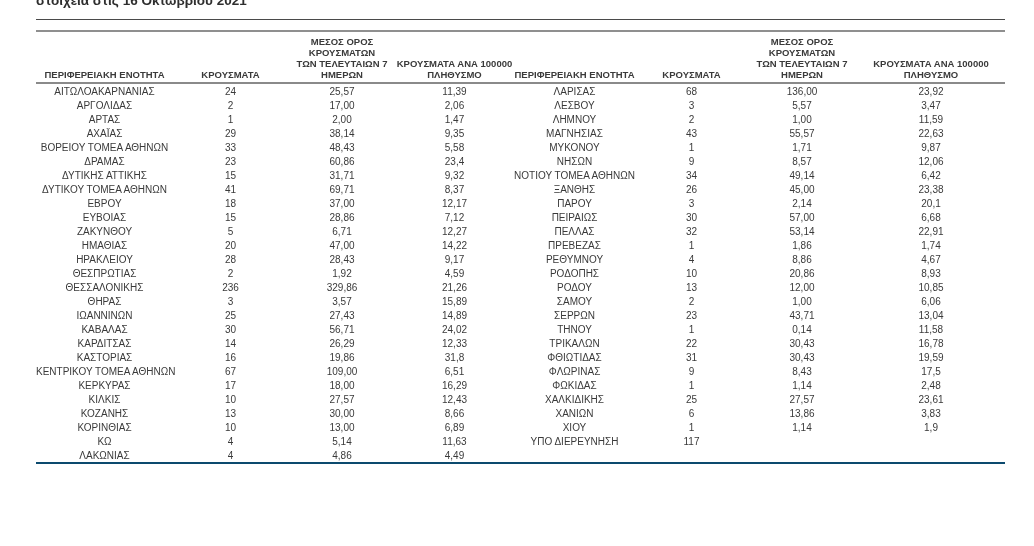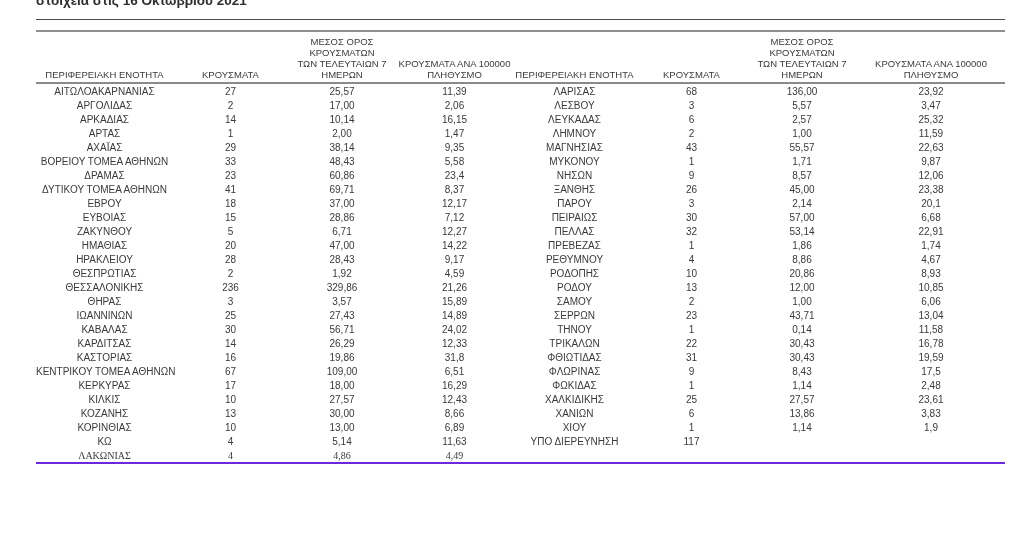--- a/index.html
+++ b/index.html
@@ -40,38 +40,38 @@
   table.data col.c3{width:108px;}
   table.data col.c4{width:117px;}
   table.data col.c5{width:123px;}
   table.data col.c6{width:111px;}
   table.data col.c7{width:110px;}
   table.data col.c8{width:148px;}
   table.data thead tr{height:45px;}
   table.data th{
     vertical-align:bottom;
     text-align:center;
-    font-weight:400;
+    font-weight:700;
     font-size:9.5px;line-height:11px;
     color:#3a3a3a;
     white-space:pre-line;
     padding:0 0 2px 0;
     border-bottom:2px solid #8a8a8a;
   }
   table.data tbody td{
     height:14px;
     text-align:center;
     vertical-align:middle;
     font-size:10px;line-height:13px;
     color:#3a3a3a;
     padding:0;
     white-space:nowrap;
     overflow:visible;
   }
-  table.data tbody tr:last-child td{border-bottom:2px solid #6d28d9;font-family:Liberation Serif, serif;}
+  table.data tbody tr:last-child td{border-bottom:2px solid #0c4a6e;}
 </style>
 </head>
 <body>
 
 <div class="page">
 
   <div class="doc-title-clip">
     <span>στοιχεία στις 16 Οκτωβρίου 2021</span>
   </div>
 
@@ -103,49 +103,39 @@
         <th>ΜΕΣΟΣ ΟΡΟΣ ΚΡΟΥΣΜΑΤΩΝ
 ΤΩΝ ΤΕΛΕΥΤΑΙΩΝ 7
 ΗΜΕΡΩΝ</th>
         <th>ΚΡΟΥΣΜΑΤΑ ΑΝΑ 100000
 ΠΛΗΘΥΣΜΟ</th>
       </tr>
     </thead>
     <tbody>
         <tr>
           <td>ΑΙΤΩΛΟΑΚΑΡΝΑΝΙΑΣ</td>
-          <td>27</td>
+          <td>24</td>
           <td>25,57</td>
           <td>11,39</td>
           <td>ΛΑΡΙΣΑΣ</td>
           <td>68</td>
           <td>136,00</td>
           <td>23,92</td>
         </tr>
         <tr>
           <td>ΑΡΓΟΛΙΔΑΣ</td>
           <td>2</td>
           <td>17,00</td>
           <td>2,06</td>
           <td>ΛΕΣΒΟΥ</td>
           <td>3</td>
           <td>5,57</td>
           <td>3,47</td>
         </tr>
         <tr>
-          <td>ΑΡΚΑΔΙΑΣ</td>
-          <td>14</td>
-          <td>10,14</td>
-          <td>16,15</td>
-          <td>ΛΕΥΚΑΔΑΣ</td>
-          <td>6</td>
-          <td>2,57</td>
-          <td>25,32</td>
-        </tr>
-        <tr>
           <td>ΑΡΤΑΣ</td>
           <td>1</td>
           <td>2,00</td>
           <td>1,47</td>
           <td>ΛΗΜΝΟΥ</td>
           <td>2</td>
           <td>1,00</td>
           <td>11,59</td>
         </tr>
         <tr>
@@ -172,20 +162,30 @@
           <td>ΔΡΑΜΑΣ</td>
           <td>23</td>
           <td>60,86</td>
           <td>23,4</td>
           <td>ΝΗΣΩΝ</td>
           <td>9</td>
           <td>8,57</td>
           <td>12,06</td>
         </tr>
         <tr>
+          <td>ΔΥΤΙΚΗΣ ΑΤΤΙΚΗΣ</td>
+          <td>15</td>
+          <td>31,71</td>
+          <td>9,32</td>
+          <td>ΝΟΤΙΟΥ ΤΟΜΕΑ ΑΘΗΝΩΝ</td>
+          <td>34</td>
+          <td>49,14</td>
+          <td>6,42</td>
+        </tr>
+        <tr>
           <td>ΔΥΤΙΚΟΥ ΤΟΜΕΑ ΑΘΗΝΩΝ</td>
           <td>41</td>
           <td>69,71</td>
           <td>8,37</td>
           <td>ΞΑΝΘΗΣ</td>
           <td>26</td>
           <td>45,00</td>
           <td>23,38</td>
         </tr>
         <tr>

